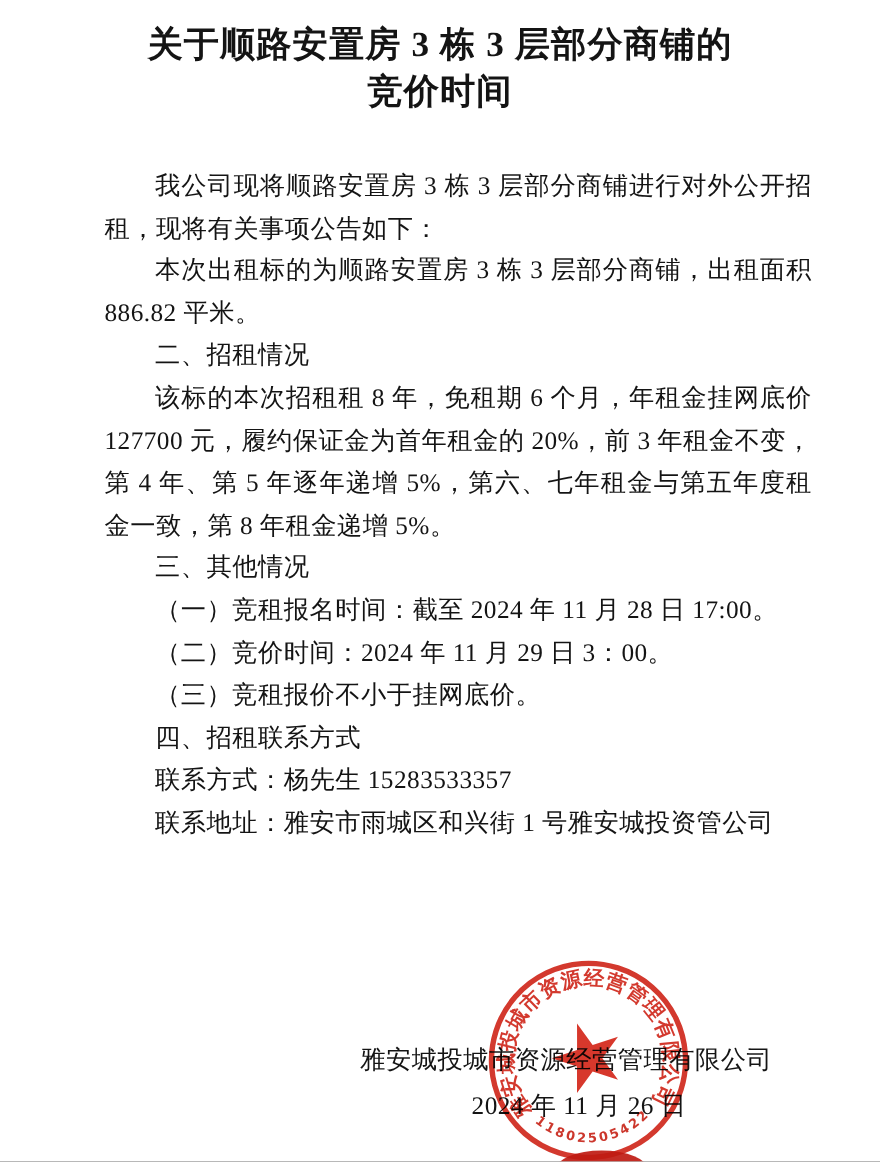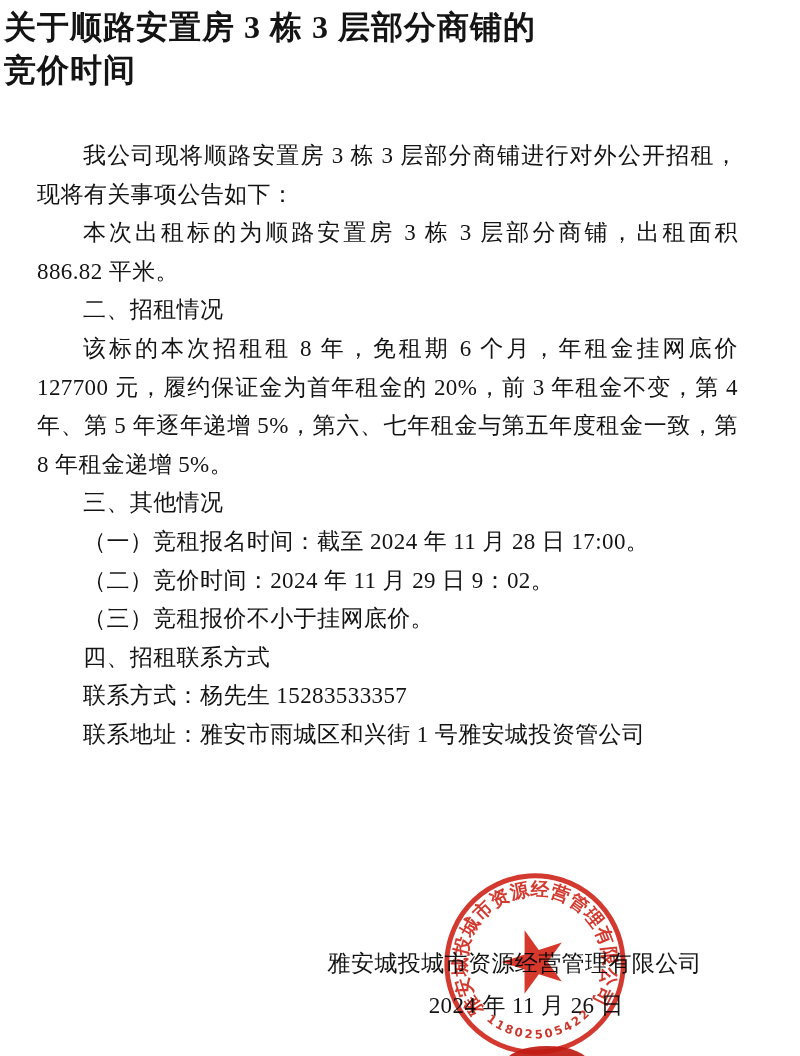--- a/index.html
+++ b/index.html
@@ -7,32 +7,32 @@
     position:relative;
     width:800px;height:1056px;
     margin:0 auto;
     background:#ffffff;
     overflow:hidden;
     font-family:"Liberation Serif","DejaVu Serif",serif;
     color:#141414;
   }
   
   .title{
-    margin:4px;
+    margin:17px;
     padding-top:2px;
-    text-align:left;
+    text-align:center;
     font-size:32px;
     font-weight:700;
     line-height:43px;
     letter-spacing:1px;
   }
   .title .tl{display:block;}
   
   .body{
-    margin:45px 62px 0 37px;
+    margin:45px 62px 0 95px;
     font-size:23px;
     line-height:38.6px;
   }
   .body p{
     margin:0;
     text-indent:2em;
     text-align:justify;
     text-align-last:left;
     text-justify:inter-ideograph;
     letter-spacing:0.4px;
@@ -105,21 +105,21 @@
     <span class="tl">竞价时间</span>
   </h1>
 
   <div class="body">
     <p>我公司现将顺路安置房 3 栋 3 层部分商铺进行对外公开招租，现将有关事项公告如下：</p>
     <p>本次出租标的为顺路安置房 3 栋 3 层部分商铺，出租面积 886.82 平米。</p>
     <p>二、招租情况</p>
     <p>该标的本次招租租 8 年，免租期 6 个月，年租金挂网底价 127700 元，履约保证金为首年租金的 20%，前 3 年租金不变，第 4 年、第 5 年逐年递增 5%，第六、七年租金与第五年度租金一致，第 8 年租金递增 5%。</p>
     <p>三、其他情况</p>
     <p>（一）竞租报名时间：截至 2024 年 11 月 28 日 17:00。</p>
-    <p>（二）竞价时间：2024 年 11 月 29 日 9：02。</p>
+    <p>（二）竞价时间：2024 年 11 月 29 日 3：00。</p>
     <p>（三）竞租报价不小于挂网底价。</p>
     <p>四、招租联系方式</p>
     <p>联系方式：杨先生 15283533357</p>
     <p>联系地址：雅安市雨城区和兴街 1 号雅安城投资管公司</p>
   </div>
 
   <p class="footer-company">雅安城投城市资源经营管理有限公司</p>
   <p class="footer-date">2024 年 11 月 26 日</p>
 
   <svg class="seal" viewBox="0 0 200 200" xmlns="http://www.w3.org/2000/svg" aria-hidden="true">

